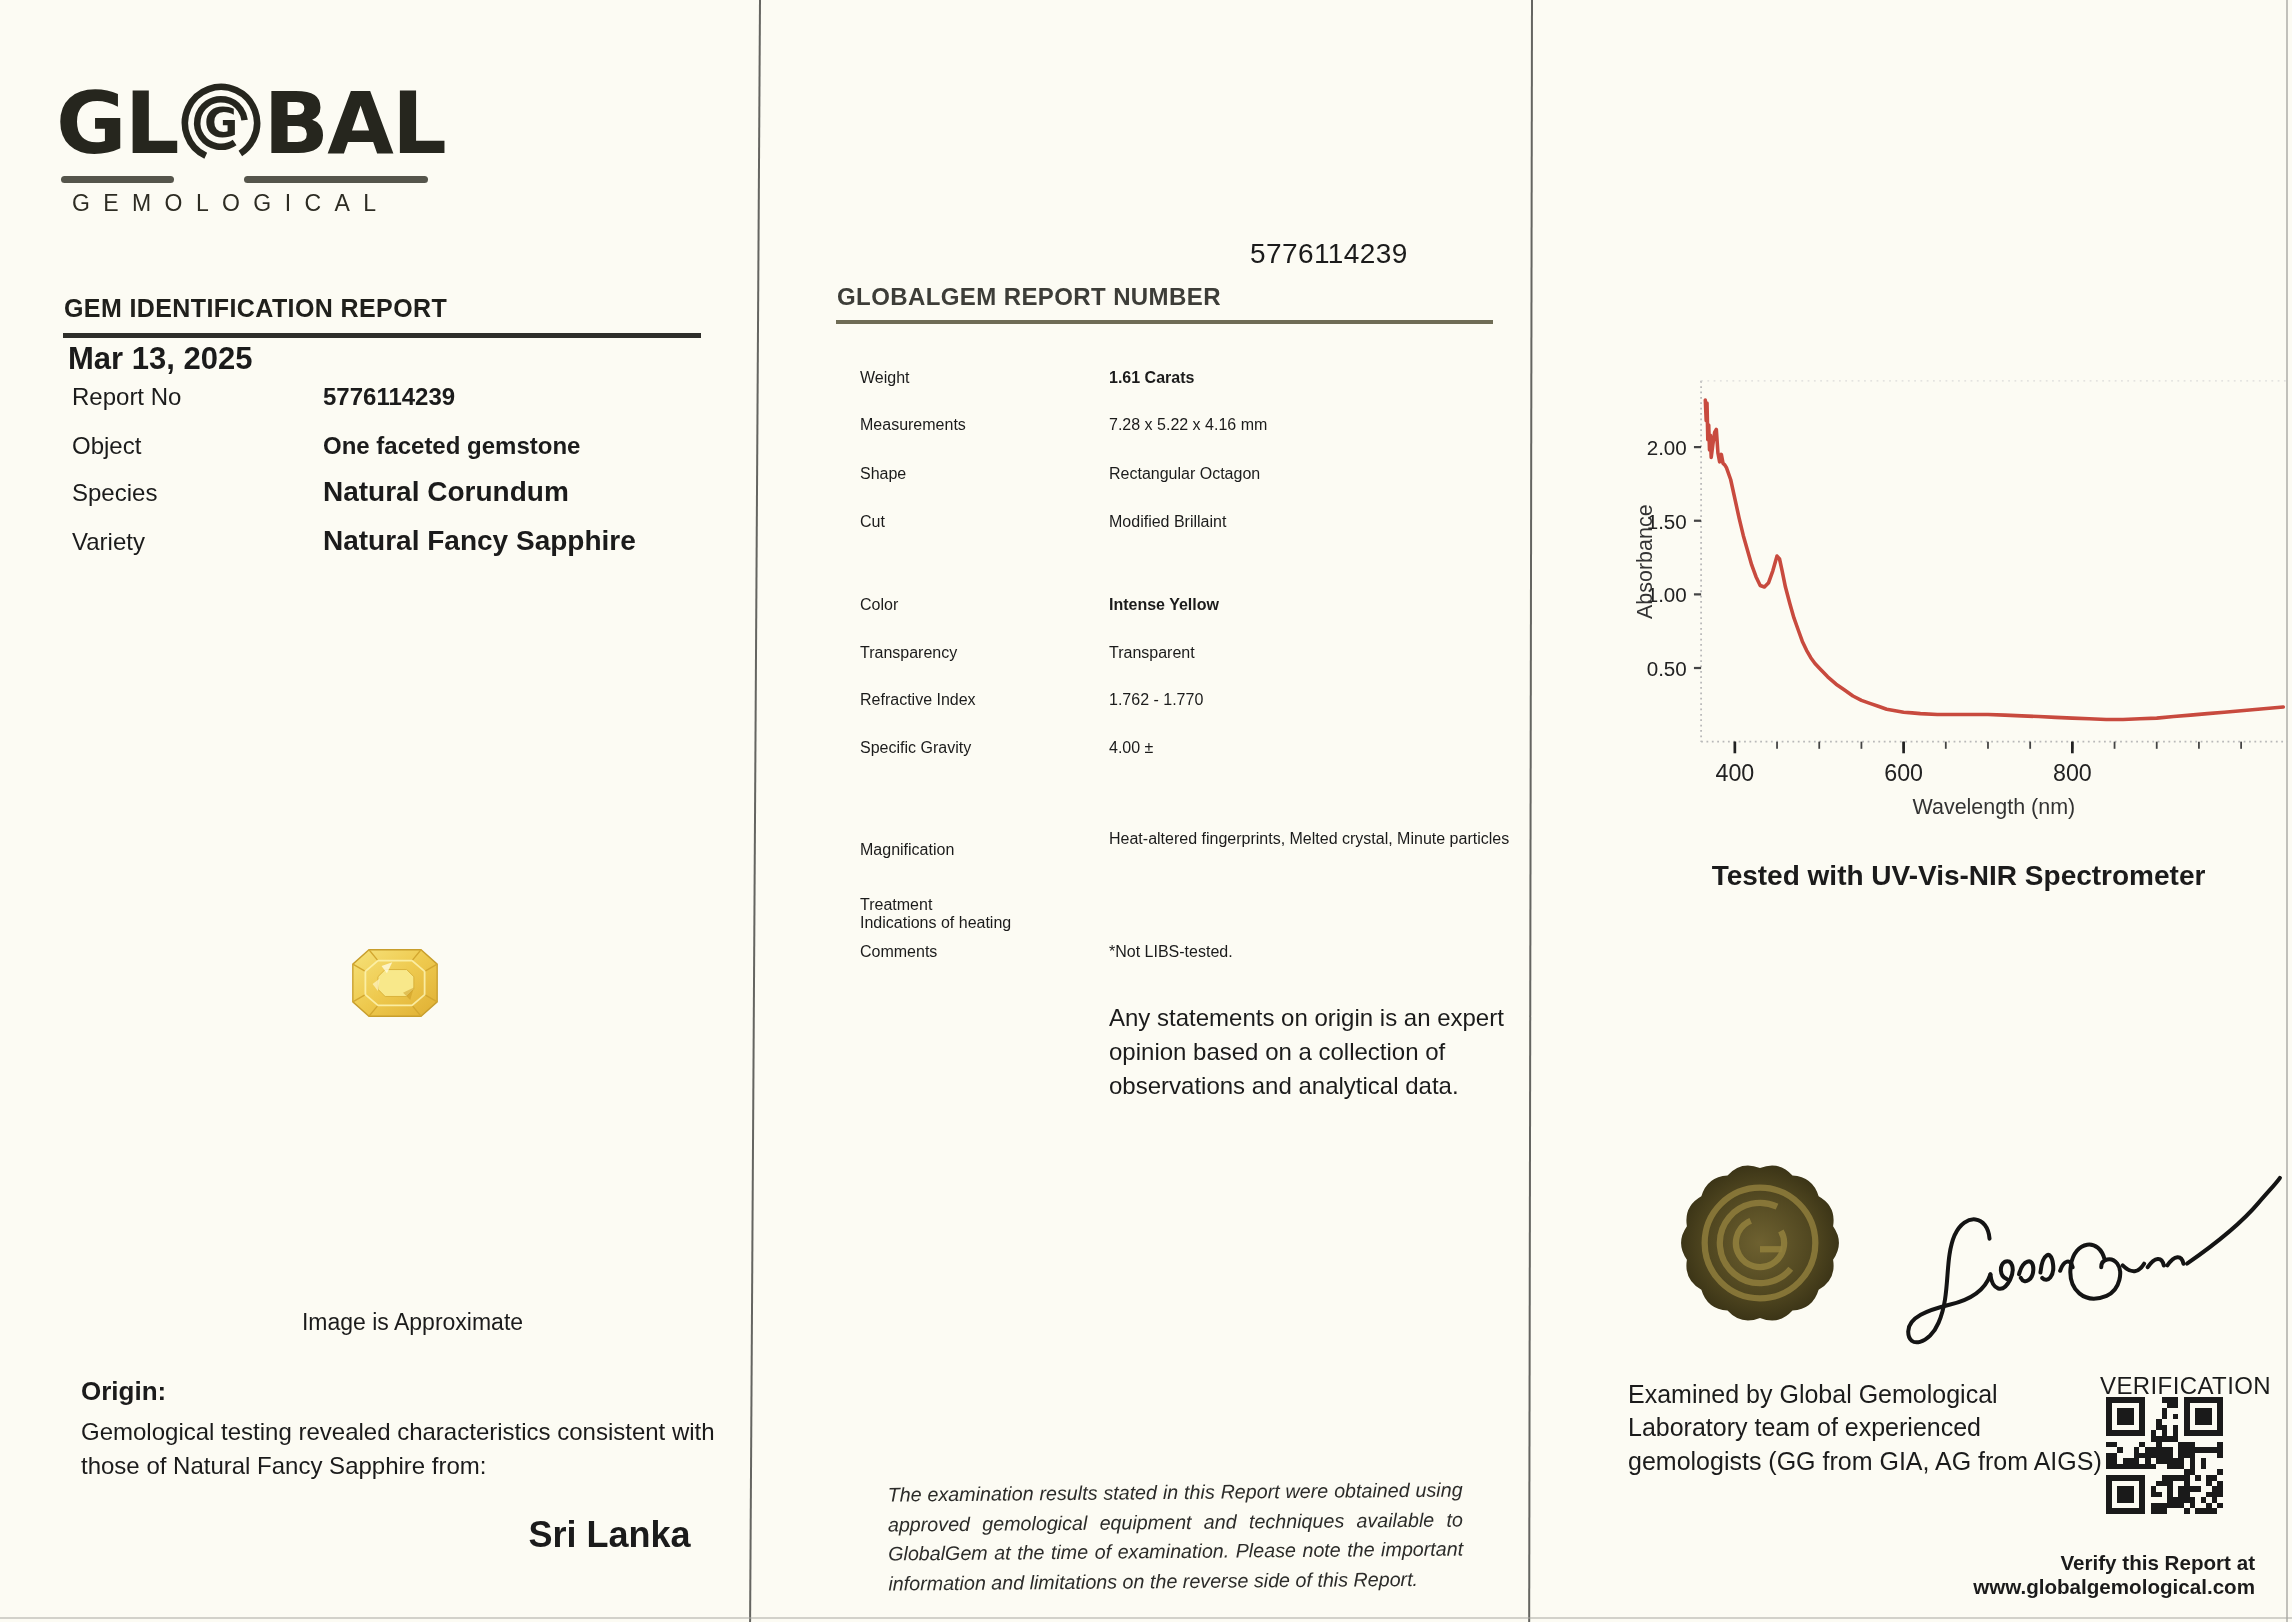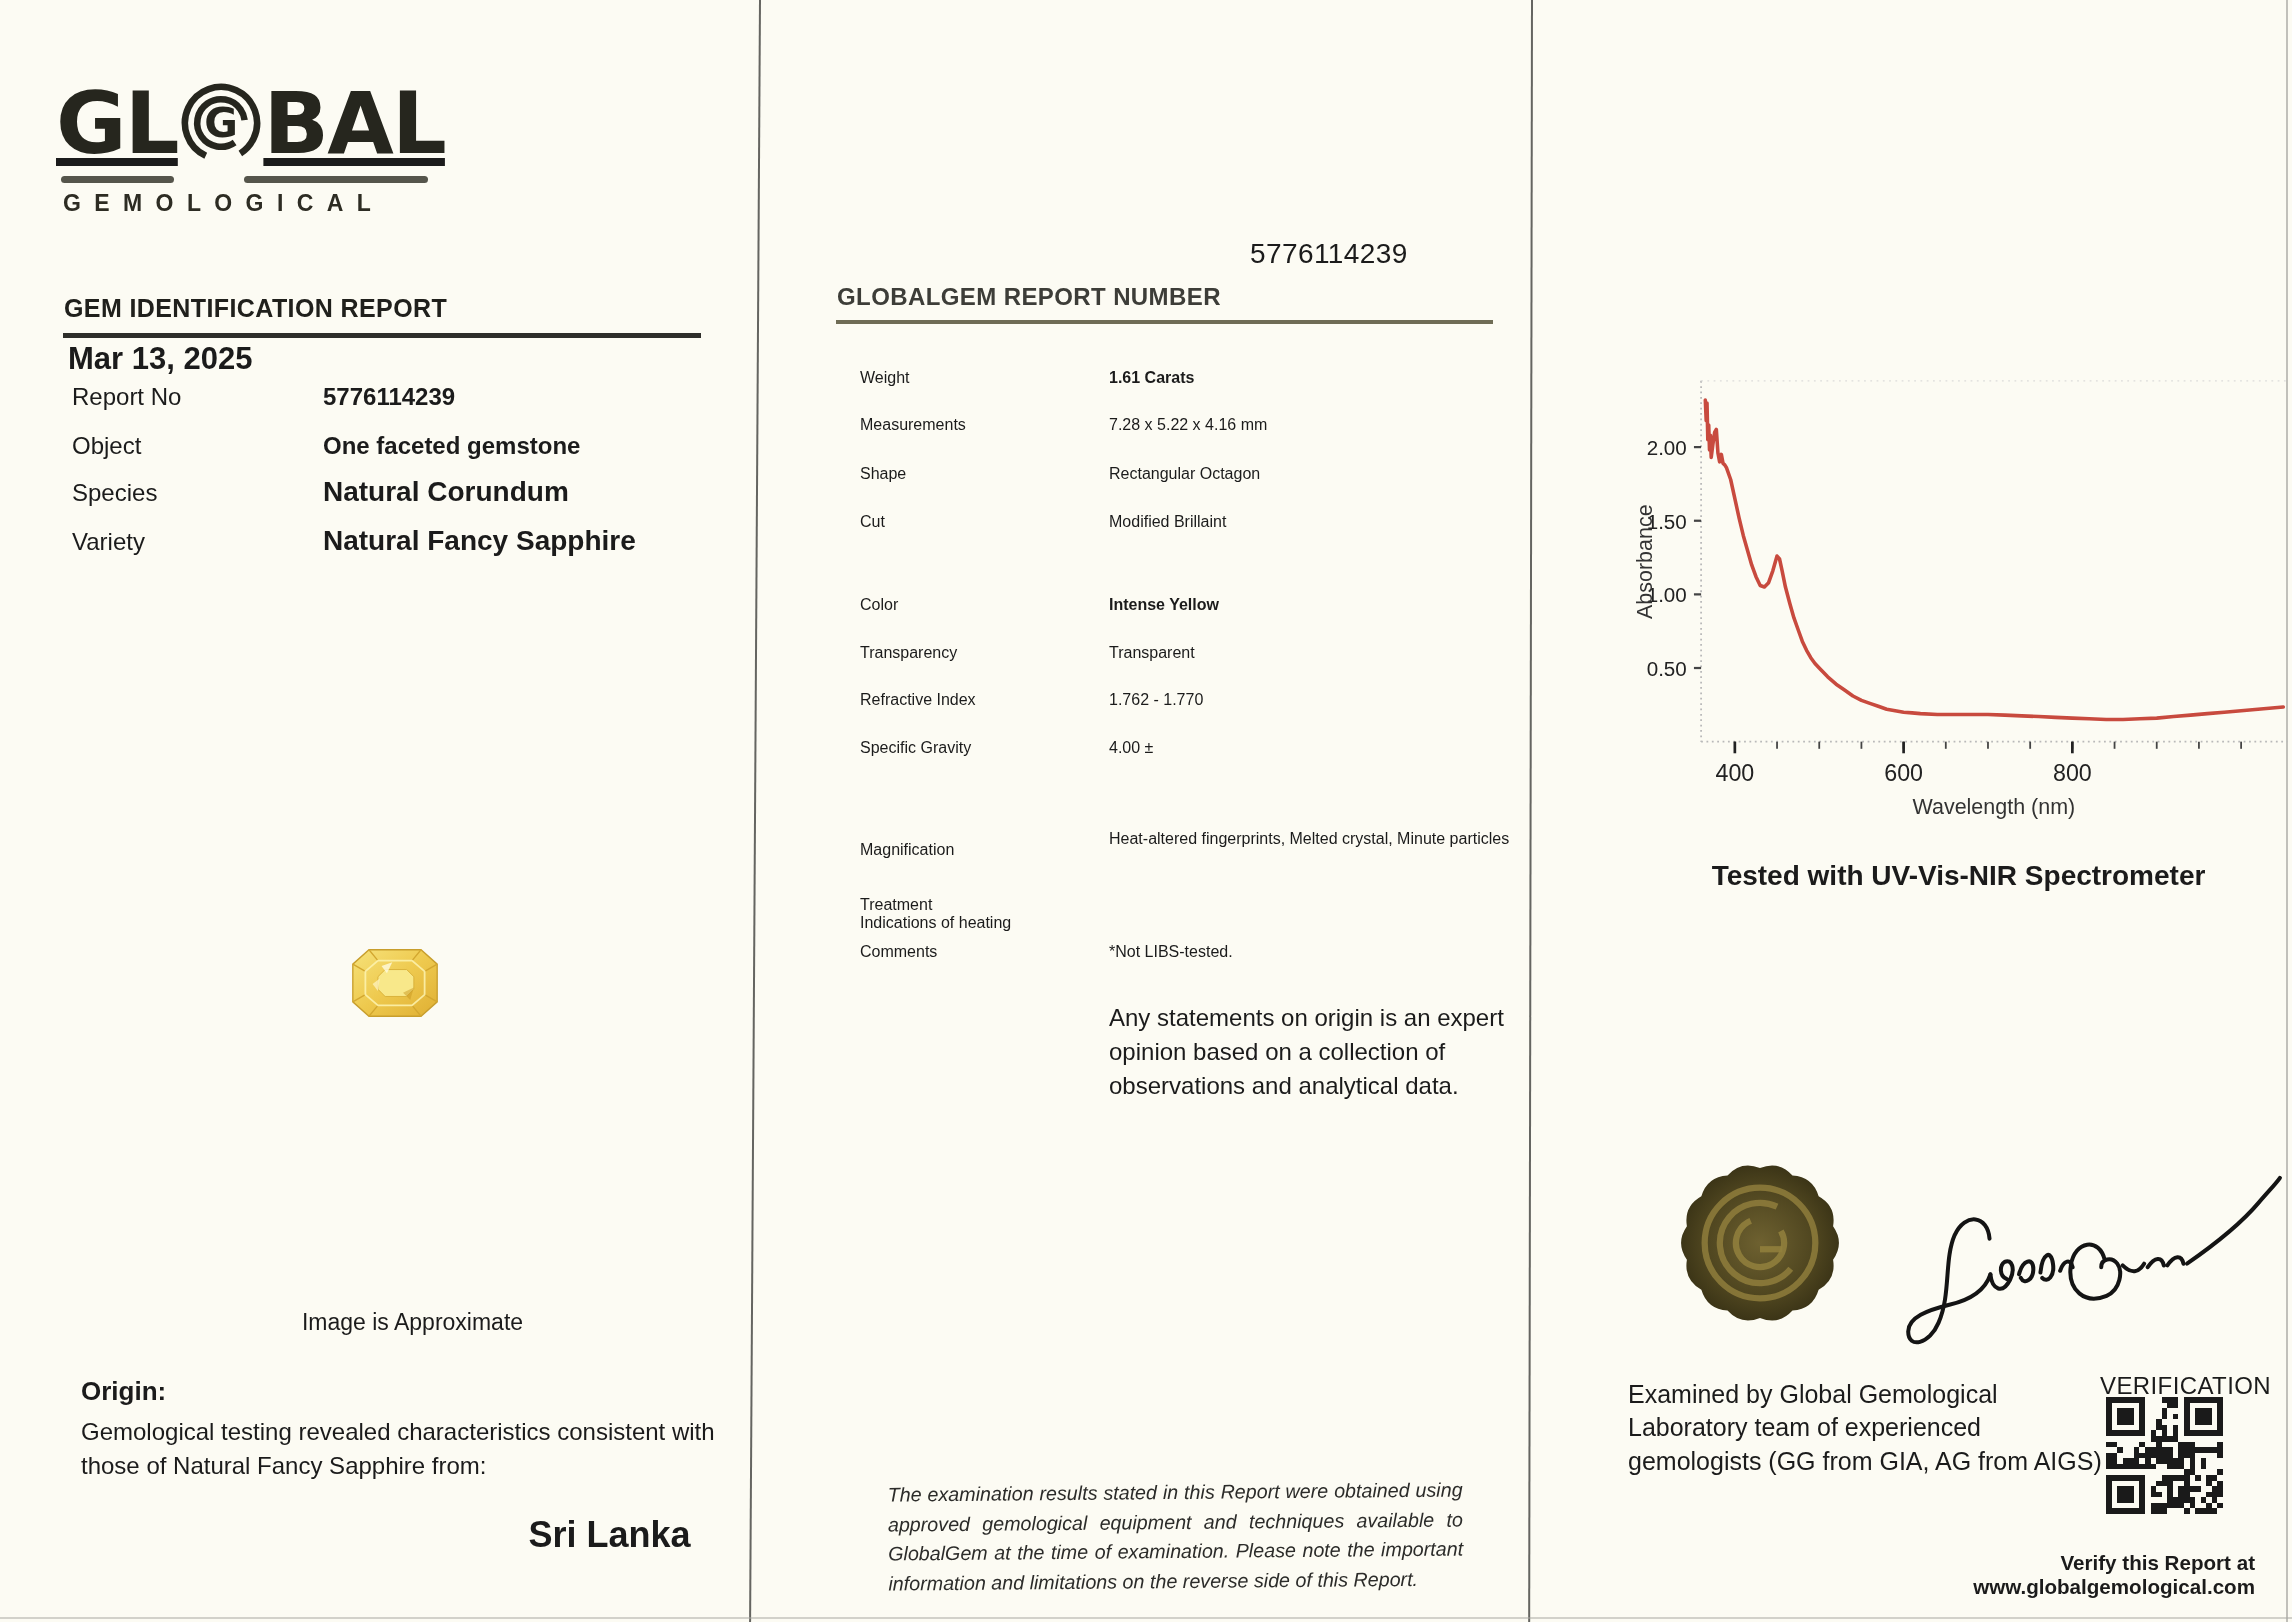--- a/index.html
+++ b/index.html
@@ -8,28 +8,28 @@
   .abs{position:absolute;}
 
   
   .vdiv{position:absolute;top:0;width:1.8px;height:1623px;background:#4a4a46;opacity:.85;}
   #divider-1{left:759px;transform:rotate(0.35deg);transform-origin:top;}
   #divider-2{left:1531px;transform:rotate(0.1deg);transform-origin:top;}
   #edge-right{position:absolute;top:0;left:2286px;width:1.8px;height:1623px;background:#9a9a94;opacity:.6;}
   #edge-bottom{position:absolute;left:0;top:1617px;width:2293px;height:1.8px;background:#a8a8a2;opacity:.5;}
 
   
-  #logo-row{left:56px;top:75px;display:flex;align-items:center;height:95px;text-decoration:underline;}
+  #logo-row{left:56px;top:75px;display:flex;align-items:center;height:95px;}
   .logo-word{font-family:"DejaVu Sans",sans-serif;font-size:86px;font-weight:600;color:#26261e;
              letter-spacing:-1.8px;line-height:1;}
   #logo-mark{width:82px;height:82px;margin:0 1.8px;}
   .logo-bar{position:absolute;height:7.2px;background:#55554b;border-radius:3.6px;}
   #logo-bar-left{left:61px;top:176px;width:113px;}
   #logo-bar-right{left:244px;top:176px;width:184px;}
-  #logo-sub{left:63px;top:190px;font-size:23px;font-weight:700;letter-spacing:13.4px;color:#2d2c23;}
+  #logo-sub{left:72px;top:190px;font-size:23px;font-weight:400;letter-spacing:13.4px;color:#2d2c23;}
 
   
   #lp-header{left:64px;top:294px;font-size:25px;font-weight:700;color:#20201c;letter-spacing:0.4px;}
   #lp-underline{left:63px;top:333px;width:638px;height:4.5px;background:#2e2e2a;}
   #lp-date{left:68px;top:341px;font-size:31px;font-weight:700;}
   .frow{position:absolute;display:flex;align-items:flex-start;}
   .lp-fields div.frow{left:72px;font-size:24px;}
   .lp-fields .lbl{width:251px;flex:none;font-weight:400;}
   .lp-fields .val{font-weight:700;}
   .lp-fields div.frow:nth-of-type(1){top:383px;}

